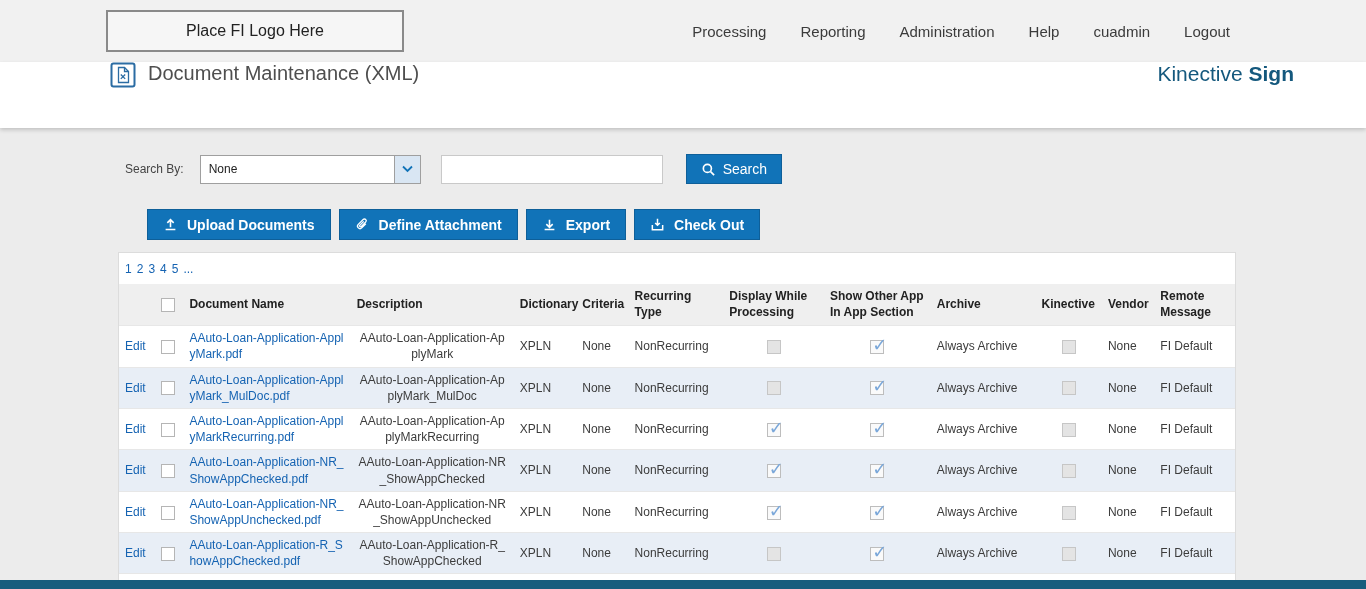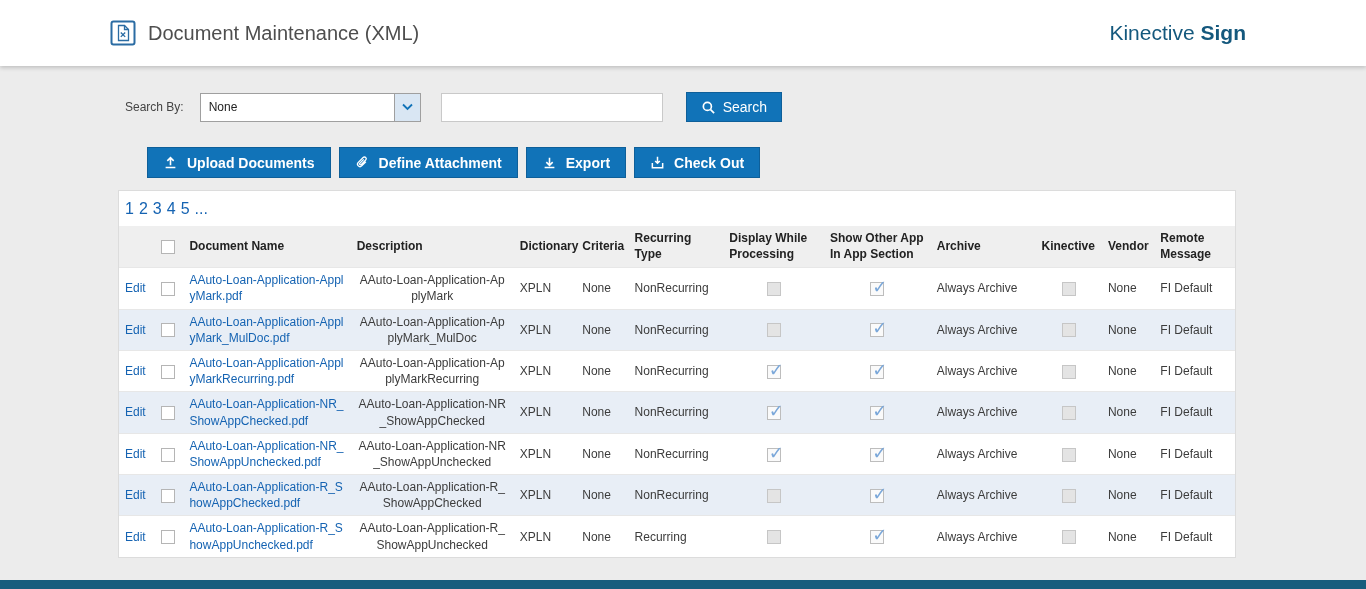--- a/index.html
+++ b/index.html
@@ -8,24 +8,24 @@
 
   
   .topbar { height:62px; background:#f1f1f1; display:flex; align-items:center; }
   .logo-box { margin-left:106px; width:298px; height:42px; border:2px solid #8a8a8a; background:#f6f6f6;
               display:flex; align-items:center; justify-content:center; font-size:16px; color:#222; }
   .top-nav { margin-left:auto; margin-right:136px; display:flex; gap:34px; font-size:15px; color:#3b3b3b; }
   .nav-item { cursor:pointer; white-space:nowrap; }
 
   
   .header { height:66px; background:#ffffff; box-shadow:0 2px 4px rgba(0,0,0,0.18);
-            display:flex; align-items:center; position:relative; z-index:2; }
+            display:flex; align-items:flex-start; position:relative; z-index:2; }
   .header-icon { margin-left:110px; display:flex; }
   .header-title { margin-left:12px; font-size:20px; color:#4e4e4e; }
-  .brand { margin-left:auto; margin-right:120px; font-size:21px; color:#14587d; }
+  .brand { margin-left:auto; margin-right:72px; font-size:21px; color:#14587d; }
   .brand .bold { font-weight:bold; }
 
   
   .search-row { margin:26px 0 0 125px; display:flex; align-items:center; height:30px; }
   .search-label { font-size:12px; color:#444; margin-right:16px; }
   .dropdown { width:221px; height:29px; background:#fff; border:1px solid #9f9f9f; position:relative;
               display:flex; align-items:center; font-size:12px; color:#222; padding-left:8px; cursor:pointer; }
   .dropdown-arrow { position:absolute; right:0; top:0; width:26px; height:27px; background:#d9e6f3;
               border-left:1px solid #9f9f9f; display:flex; align-items:center; justify-content:center; }
   .search-input { margin-left:20px; width:222px; height:29px; border:1px solid #c9c9c9; background:#fff;
@@ -34,21 +34,21 @@
               display:flex; align-items:center; gap:7px; font-size:14px; cursor:pointer; font-family:"Liberation Sans", sans-serif; }
 
   
   .toolbar { margin:25px 0 0 130px; display:flex; gap:8px;padding-left:17px; }
   .tbtn { height:31px; background:#1173b8; color:#fff; border:1px solid #0e5f99; display:flex; align-items:center;
           gap:9px; padding:0 15px; font-size:14px; font-weight:bold; cursor:pointer; font-family:"Liberation Sans", sans-serif; }
   .ticon { display:flex; }
 
   
   .panel { margin:12px 0 0 118px; width:1118px; background:#ffffff; border:1px solid #dcdcdc; }
-  .pagination { padding:9px 6px 8px 6px; font-size:16px; }
+  .pagination { padding:9px 6px 8px 6px; font-size:12px; }
   .page-link { color:#1563b2; margin-right:5px; cursor:pointer; }
 
   table { width:100%; border-collapse:collapse; table-layout:fixed; font-size:12px; color:#3c3c3c; }
   th { text-align:left; font-weight:bold; color:#222; padding:5px 6px; line-height:1.3; vertical-align:middle;
        background:#efefef; height:37px; }
   td { padding:4px 6px; line-height:1.35; vertical-align:middle; height:37px; border-top:1px solid #e7e7e7; }
   tr.stripe td { background:#e8eef6; }
   .c { text-align:center; }
   .link { color:#1563b2; cursor:pointer; }
   .doc-link { word-break:break-all; }
@@ -60,20 +60,33 @@
   .cb.checked { background:#fafafa; border-color:#bdbdbd; }
   .cb.checked::after { content:"\2713"; position:absolute; left:1px; top:-8px; font-size:18px; color:#7aa7d9; }
 
   .bottom-strip { position:absolute; left:0; bottom:0; width:100%; height:9px; background:#175d7d; z-index:6; }
 </style>
 </head>
 <body>
 
 <div class="screen">
 
+  <div class="topbar">
+    <div class="logo-box">
+      <span>Place FI Logo Here</span>
+    </div>
+    <div class="top-nav">
+        <span class="nav-item">Processing</span>
+        <span class="nav-item">Reporting</span>
+        <span class="nav-item">Administration</span>
+        <span class="nav-item">Help</span>
+        <span class="nav-item">cuadmin</span>
+        <span class="nav-item">Logout</span>
+      </div>
+  </div>
 
   <div class="header">
     <span class="header-icon">
       <svg width="26" height="26" viewBox="0 0 26 26">
         <rect x="1.5" y="1.5" width="23" height="23" rx="2" fill="#ffffff" stroke="#2b6ca3" stroke-width="2"></rect>
         <path d="M8.5 5.5h6l4 4v11h-10z" fill="#ffffff" stroke="#2b6ca3" stroke-width="1.3"></path>
         <path d="M14.5 5.5v4h4" fill="none" stroke="#2b6ca3" stroke-width="1.3"></path>
         <path d="M10.8 12.5l4.4 4.4M15.2 12.5l-4.4 4.4" stroke="#2b6ca3" stroke-width="1.3"></path>
       </svg>
     </span>

